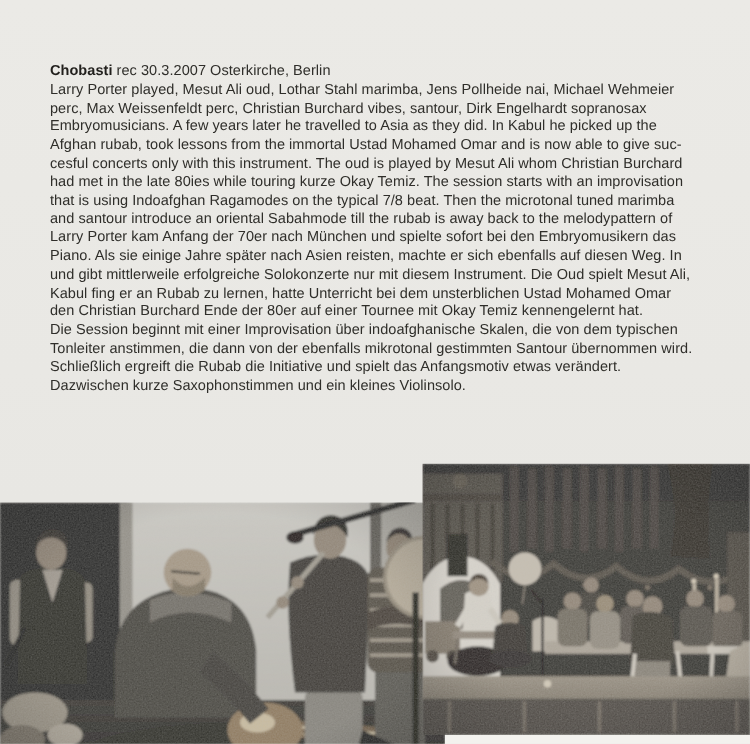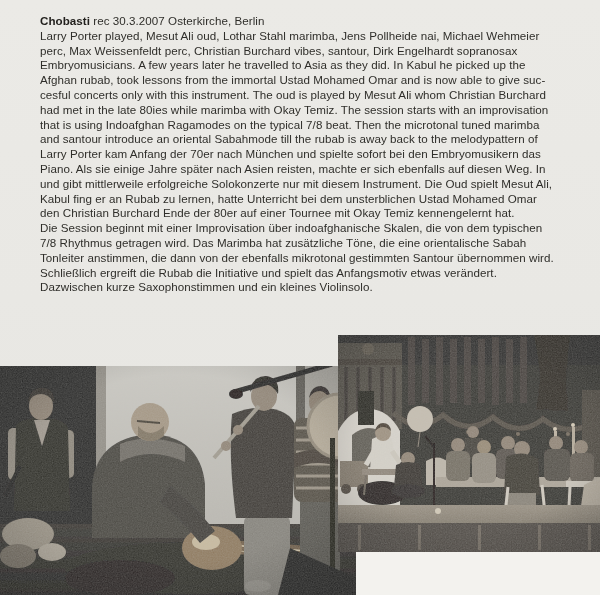--- a/index.html
+++ b/index.html
@@ -1,21 +1,21 @@
 <!DOCTYPE html>
 <html><head>
 <meta charset="utf-8">
 <style>
   html,body{margin:0;padding:0;}
   body{
     width:600px;height:595px;position:relative;overflow:hidden;
     background:linear-gradient(180deg,#ebeae6 0%,#e9e8e4 50%,#e6e5e1 100%);
     font-family:"Liberation Sans", sans-serif;
   }
-  .page{position:absolute;inset:0;}
+  .page{position:absolute;inset:0;margin-top:36px;}
   .text-block{
     position:absolute;left:40px;top:14px;width:548px;
     color:#2f2e2a;font-size:11.6px;line-height:14.8px;letter-spacing:0.05px;
   }
   .line{white-space:nowrap;}
   .title-line b{font-weight:bold;color:#211f1c;}
   .photo{position:absolute;display:block;}
   .photo-left{left:0;top:366px;width:356px;height:229px;z-index:1;}
   .photo-right{left:338px;top:335px;width:262px;height:217px;z-index:2;}
   .paper-bright{
@@ -34,32 +34,31 @@
       <b>Chobasti</b><span> rec 30.3.2007 Osterkirche, Berlin</span>
     </div>
     <div>
         <div class="line">Larry Porter played, Mesut Ali oud, Lothar Stahl marimba, Jens Pollheide nai, Michael Wehmeier</div>
         <div class="line">perc, Max Weissenfeldt perc, Christian Burchard vibes, santour, Dirk Engelhardt sopranosax</div>
       </div>
     <div>
         <div class="line">Embryomusicians. A few years later he travelled to Asia as they did. In Kabul he picked up the</div>
         <div class="line">Afghan rubab, took lessons from the immortal Ustad Mohamed Omar and is now able to give suc-</div>
         <div class="line">cesful concerts only with this instrument. The oud is played by Mesut Ali whom Christian Burchard</div>
-        <div class="line">had met in the late 80ies while marimba with Okay Temiz. The session starts with an improvisation</div>
+        <div class="line">had met in the late 80ies while touring kurze Okay Temiz. The session starts with an improvisation</div>
         <div class="line">that is using Indoafghan Ragamodes on the typical 7/8 beat. Then the microtonal tuned marimba</div>
         <div class="line">and santour introduce an oriental Sabahmode till the rubab is away back to the melodypattern of</div>
       </div>
     <div>
         <div class="line">Larry Porter kam Anfang der 70er nach München und spielte sofort bei den Embryomusikern das</div>
         <div class="line">Piano. Als sie einige Jahre später nach Asien reisten, machte er sich ebenfalls auf diesen Weg. In</div>
         <div class="line">und gibt mittlerweile erfolgreiche Solokonzerte nur mit diesem Instrument. Die Oud spielt Mesut Ali,</div>
         <div class="line">Kabul fing er an Rubab zu lernen, hatte Unterricht bei dem unsterblichen Ustad Mohamed Omar</div>
         <div class="line">den Christian Burchard Ende der 80er auf einer Tournee mit Okay Temiz kennengelernt hat.</div>
         <div class="line">Die Session beginnt mit einer Improvisation über indoafghanische Skalen, die von dem typischen</div>
-        <div class="line">7/8 Rhythmus getragen wird. Das Marimba hat zusätzliche Töne, die eine orientalische Sabah</div>
         <div class="line">Tonleiter anstimmen, die dann von der ebenfalls mikrotonal gestimmten Santour übernommen wird.</div>
         <div class="line">Schließlich ergreift die Rubab die Initiative und spielt das Anfangsmotiv etwas verändert.</div>
         <div class="line">Dazwischen kurze Saxophonstimmen und ein kleines Violinsolo.</div>
       </div>
   </div>
 
   <div class="paper-bright"></div>
 
   <div class="photo photo-left">
     <svg viewBox="0 0 356 229" preserveAspectRatio="none" role="img" aria-label="Black-and-white concert photo: seated rubab player bent over his instrument, standing violinist in a dark vest, nai flute player in a dark jacket and a percussionist in a striped shirt, microphone stands in front of a white wall">

